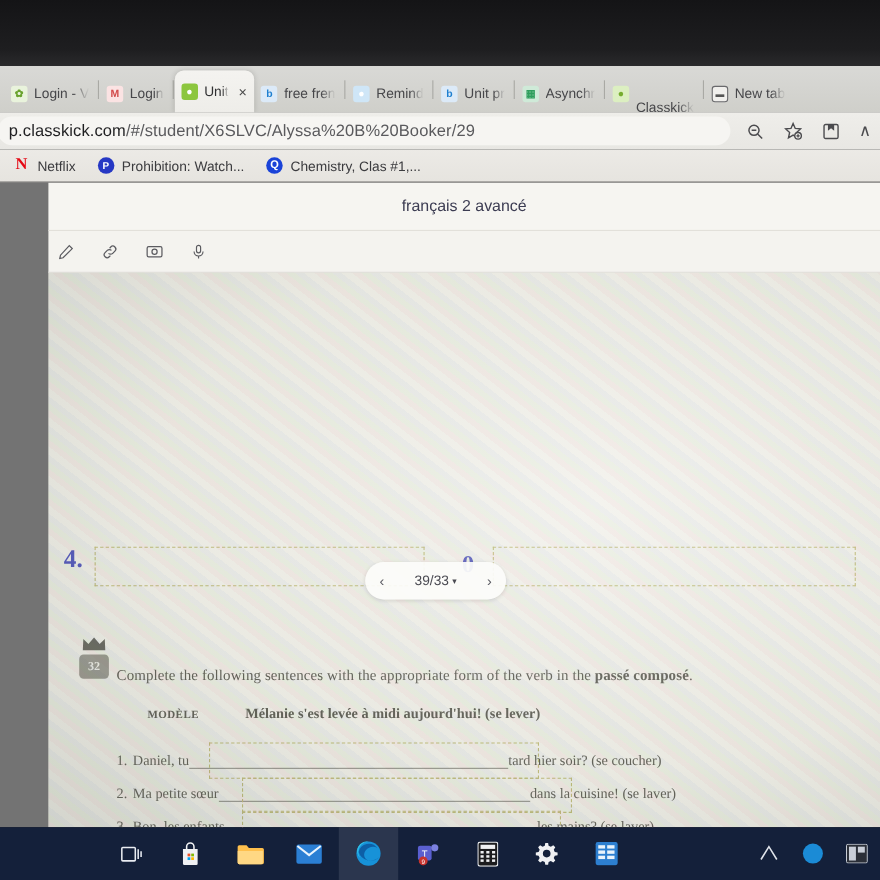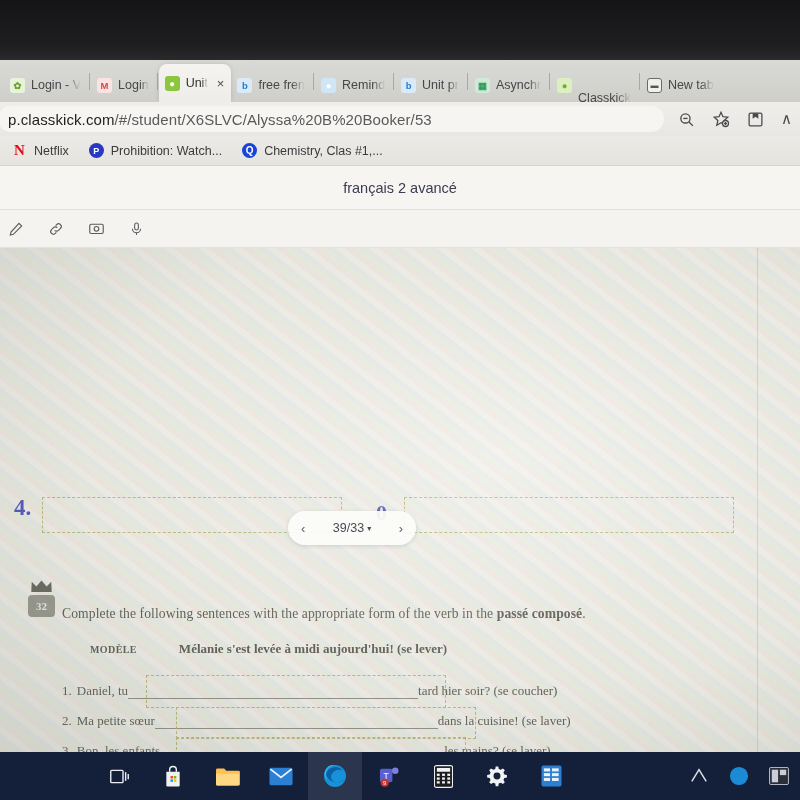--- a/index.html
+++ b/index.html
@@ -64,21 +64,21 @@
     position: absolute; left: 0; top: 136px; width: 800px; height: 30px;
     background: linear-gradient(180deg,#eceae6 0%,#e6e4df 100%);
     display: flex; align-items: center; gap: 20px; padding-left: 12px;
     border-bottom: 1px solid #d6d3ce;
   }
   .bk { display: flex; align-items: center; gap: 7px; font-size: 12.5px; color: #3b3b3e; white-space: nowrap; }
 
   
   .app {
     position: absolute; left: 0; top: 166px; width: 800px; height: 586px;
-    background: #0c4a6e; overflow: hidden;
+    background: #737373; overflow: hidden; padding-left: 44px;
   }
   .app-header {
     height: 44px; display: flex; align-items: center; justify-content: center;
     background: #f6f5f1; border-bottom: 1px solid #e2e0da;
     font-size: 14.5px; color: #3c3c52;
   }
   .app-tools {
     height: 38px; display: flex; align-items: center; gap: 24px; padding-left: 8px;
     background: #f4f3ef; border-bottom: 1px solid #e4e2dc; color: #5b5b60;
   }
@@ -214,21 +214,21 @@
 
     <div class="tab">
       <span class="fav" style="background:#f0efec;color:#555;border:1.3px solid #6a6a6d;border-radius:3px;font-size:8px;">▬</span>
       <span class="tlabel" style="max-width:58px;">New tab</span>
     </div>
   </div>
 
   <div class="addrbar">
     <div class="urlbox">
       <span>p.classkick.com</span>
-        <span class="dim">/#/student/X6SLVC/Alyssa%20B%20Booker/53</span>
+        <span class="dim">/#/student/X6SLVC/Alyssa%20B%20Booker/29</span>
     </div>
     <div class="addr-icons">
       <span class="aicon">
         <svg width="17" height="17" viewBox="0 0 24 24" fill="none" stroke="currentColor" stroke-width="1.9">
           <circle cx="10.5" cy="10.5" r="6.5"></circle>
             <line x1="15.5" y1="15.5" x2="21" y2="21"></line>
             <line x1="7.5" y1="10.5" x2="13.5" y2="10.5"></line>
         </svg>
       </span>
       <span class="aicon">

